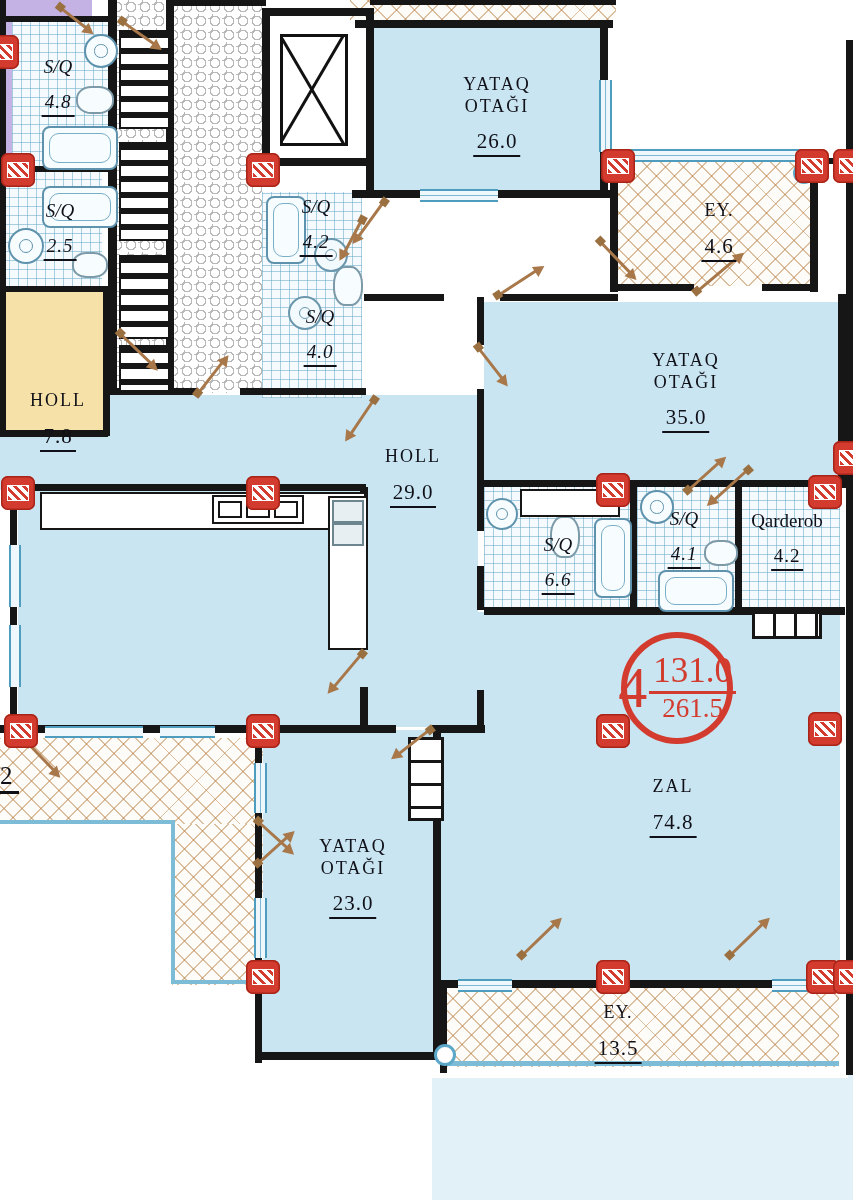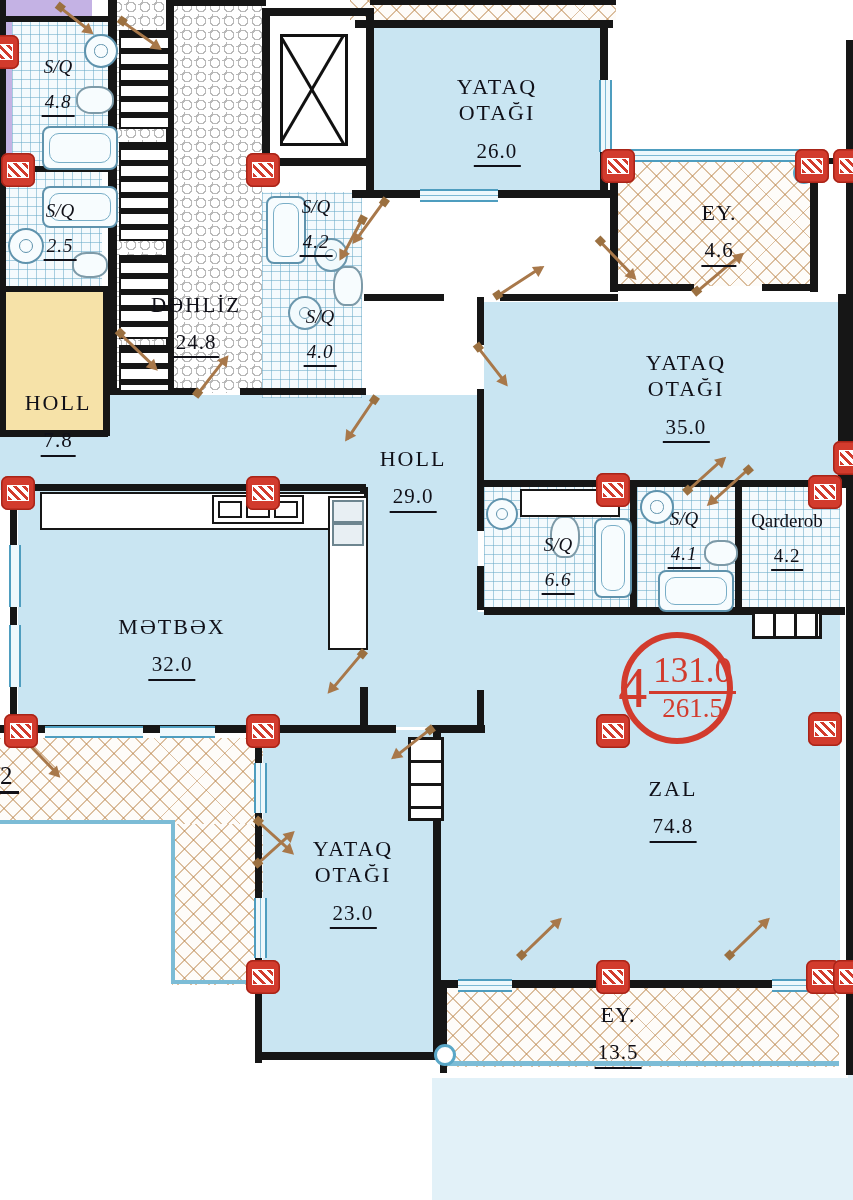--- a/index.html
+++ b/index.html
@@ -47,21 +47,21 @@
   .sink2{z-index:14;background:#e8eff3;border:2px solid #6d858f;
         background-image:linear-gradient(to bottom,transparent 46%,#6d858f 46% 54%,transparent 54%);}
   .closet{z-index:13;background:repeating-linear-gradient(180deg,#ffffff 0 20px,#161616 20px 23px);border:3px solid #161616;}
   .closetH{z-index:13;background:repeating-linear-gradient(90deg,#ffffff 0 18px,#161616 18px 21px);border:3px solid #161616;}
   .bluering{z-index:13;border:3px solid #5aa7c7;border-radius:50%;background:#fff;}
   .elevcar{z-index:13;border:3px solid #111;background:#fff;}
   .diag{z-index:14;height:3px;background:#111;transform-origin:0 50%;}
 
   .lbl{position:absolute;transform:translateX(-50%);text-align:center;color:#101018;z-index:30;
        line-height:1.2;white-space:nowrap;}
-  .nm{font-size:22px;letter-spacing:2px;}
+  .nm{font-size:18px;letter-spacing:2px;}
   .ar{display:inline-block;font-size:21px;border-bottom:2.5px solid #101018;padding:0 3px 1px;margin-top:12px;letter-spacing:1px;}
   .sm .nm{font-size:19px;font-style:italic;letter-spacing:0;}
   .sm .ar{font-size:19px;font-style:italic;}
   .md .nm{font-size:19px;letter-spacing:0;}
   .md .ar{font-size:19px;}
   .badge{position:absolute;left:621px;top:632px;width:100px;height:100px;border:6px solid #d23b2d;border-radius:50%;
        background:rgba(255,255,255,0.0);display:flex;align-items:center;justify-content:center;z-index:40;color:#d23b2d;}
   .b-num{font-size:58px;line-height:1;margin-right:2px;}
   .b-frac{display:flex;flex-direction:column;align-items:center;}
   .b-top{font-size:35px;line-height:1.05;border-bottom:3.5px solid #d23b2d;padding:0 4px 1px;}
@@ -75,24 +75,20 @@
 <div id="plan">
 
   <div class="lbl sm" style="left:58px;top:56px">
     <div class="nm">S/Q</div>
     <div><span class="ar">4.8</span></div>
   </div>
   <div class="lbl sm" style="left:60px;top:200px">
     <div class="nm">S/Q</div>
     <div><span class="ar">2.5</span></div>
   </div>
-  <div class="lbl" style="left:196px;top:293px">
-    <div class="nm" style="font-size:21px">DƏHLİZ</div>
-    <div><span class="ar">24.8</span></div>
-  </div>
   <div class="lbl" style="left:58px;top:390px">
     <div class="nm">HOLL</div>
     <div><span class="ar">7.8</span></div>
   </div>
   <div class="lbl" style="left:497px;top:74px">
     <div class="nm">YATAQ</div>
     <div class="nm">OTAĞI</div>
     <div><span class="ar">26.0</span></div>
   </div>
   <div class="lbl sm" style="left:316px;top:196px">
@@ -120,24 +116,20 @@
     <div class="nm">S/Q</div>
     <div><span class="ar">6.6</span></div>
   </div>
   <div class="lbl sm" style="left:684px;top:508px">
     <div class="nm">S/Q</div>
     <div><span class="ar">4.1</span></div>
   </div>
   <div class="lbl md" style="left:787px;top:510px">
     <div class="nm">Qarderob</div>
     <div><span class="ar">4.2</span></div>
-  </div>
-  <div class="lbl" style="left:172px;top:614px">
-    <div class="nm">MƏTBƏX</div>
-    <div><span class="ar">32.0</span></div>
   </div>
   <div class="lbl" style="left:673px;top:776px">
     <div class="nm">ZAL</div>
     <div><span class="ar">74.8</span></div>
   </div>
   <div class="lbl" style="left:353px;top:836px">
     <div class="nm">YATAQ</div>
     <div class="nm">OTAĞI</div>
     <div><span class="ar">23.0</span></div>
   </div>

